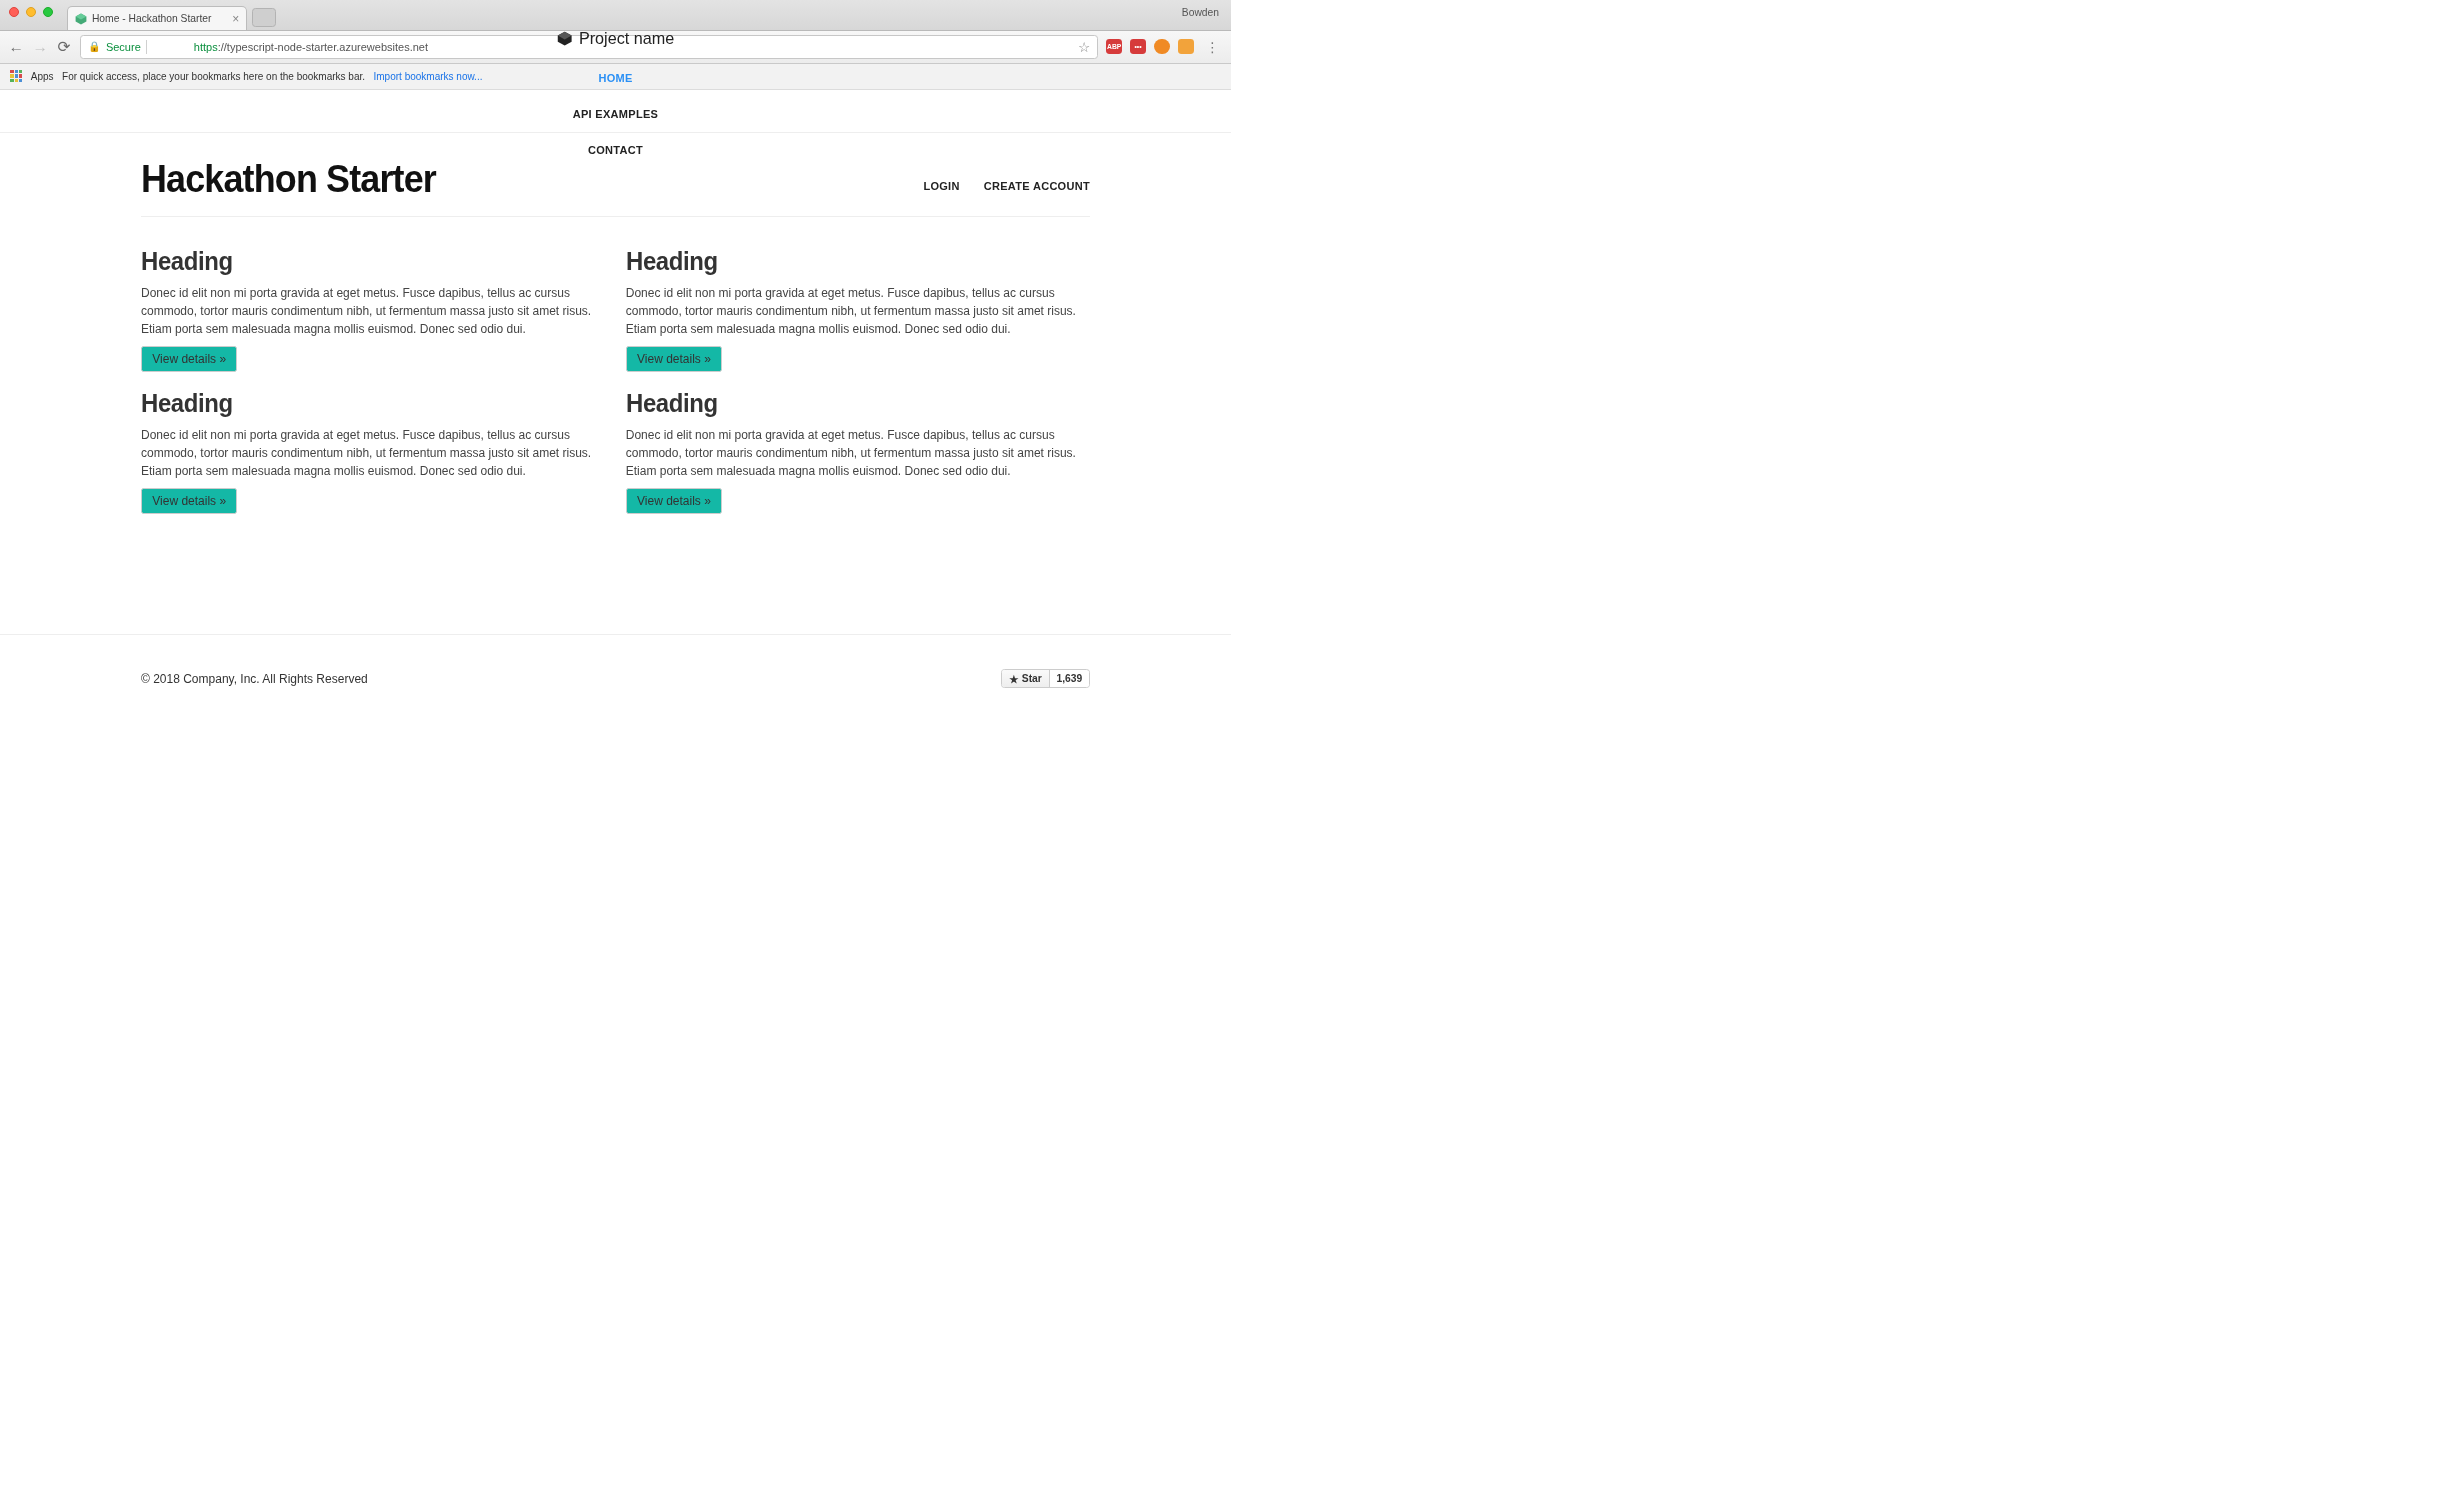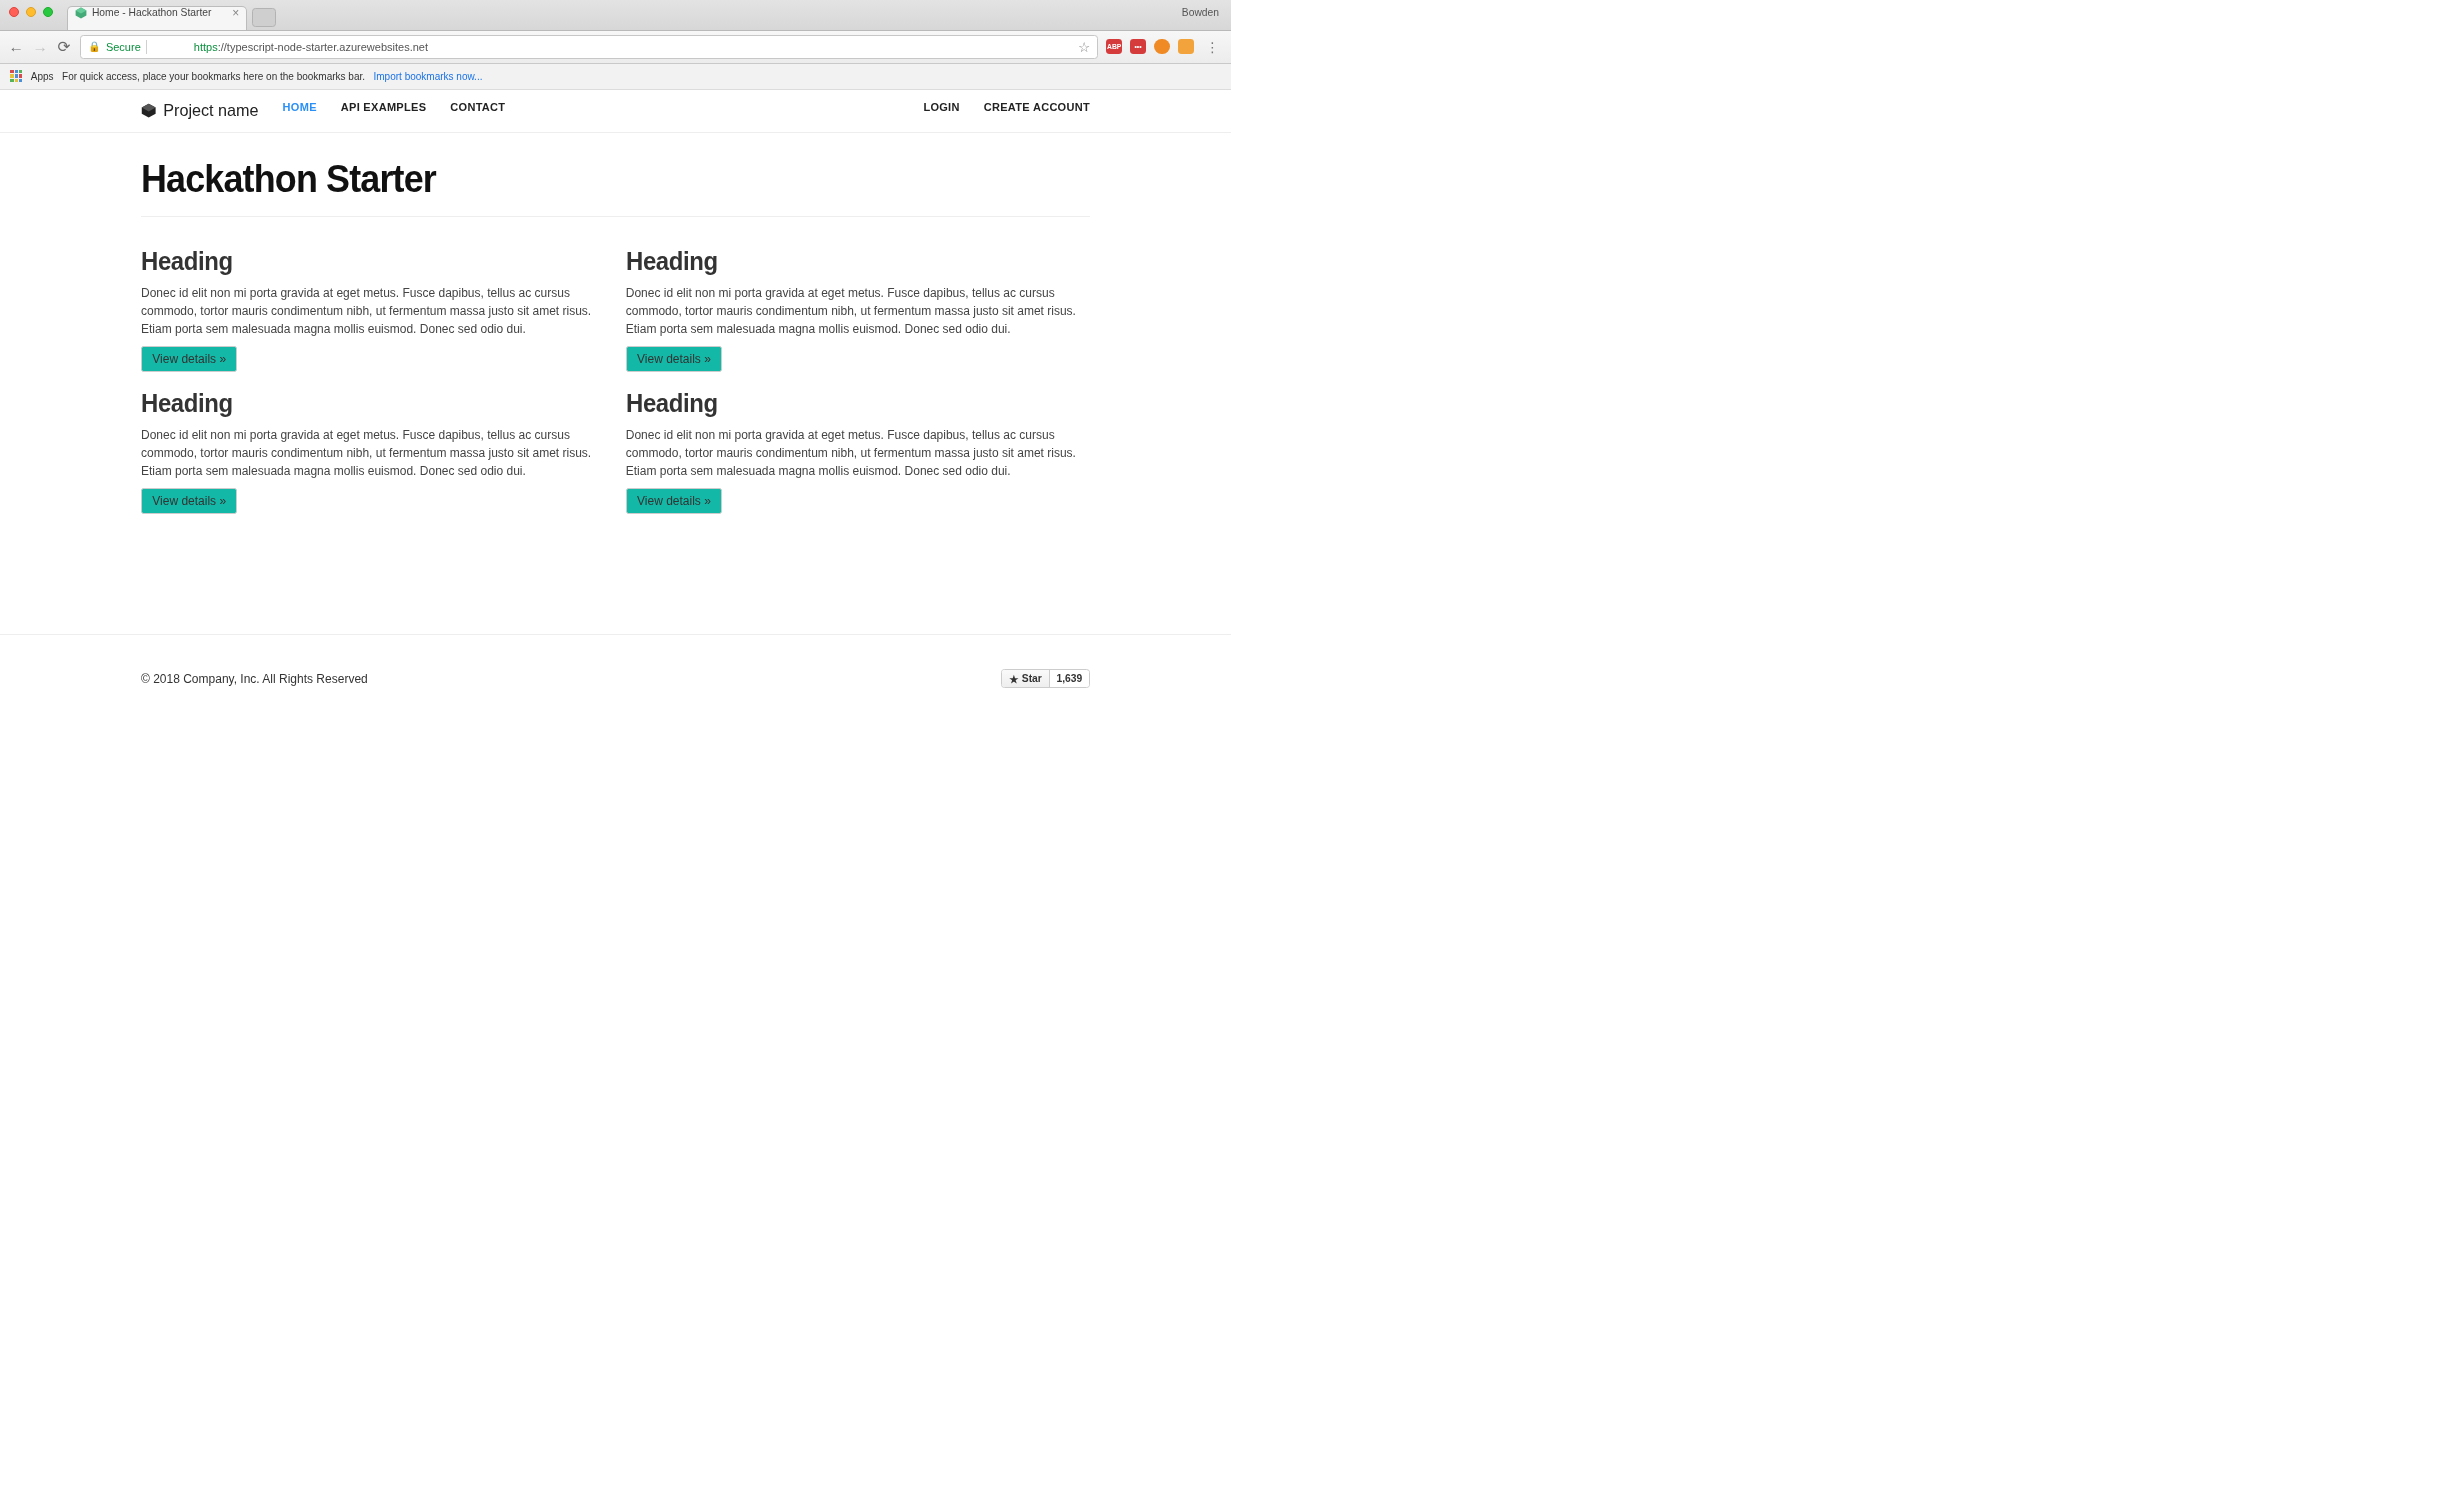--- a/index.html
+++ b/index.html
@@ -39,21 +39,21 @@
     height: 100%;
   }
   .tab {
     background: #f6f6f6;
     border: 0.9px solid #bcbcbc;
     border-bottom: none;
     border-radius: 5.1px 5.1px 0 0;
     height: 24px;
     width: 180px;
     display: flex;
-    align-items: flex-start;
+    align-items: center;
     padding: 0 6.8px;
     font-size: 10.3px;
     color: #444;
     gap: 5.1px;
     position: relative;
   }
   .tab .fav { width:12px; height:12px; }
   .tab .title { flex:1; white-space:nowrap; overflow:hidden; text-overflow:ellipsis; }
   .tab .close-x { color:#888; font-size:12px; line-height:1; }
   .new-tab {
@@ -126,21 +126,21 @@
   .bm-link { color:#1a73e8; cursor:pointer; }
 
   
   .page { background:#fff; }
   .site-nav {
     border-bottom:0.9px solid #eee;
     height:43px;
     display:flex; align-items:center;
   }
   .container { width:949px; margin:0 auto; }
-  .nav-inner { display:flex; width:949px; margin:0 auto; gap:24px; }
+  .nav-inner { display:flex; align-items:center; width:949px; margin:0 auto; gap:24px;flex-direction:column; }
   .brand { display:flex; align-items:center; gap:6.8px; font-size:16.2px; color:#222; }
   .brand-cube { width:15.4px; height:15.4px; }
   .nav-link { font-size:11px; font-weight:700; letter-spacing:0.3px; color:#222; }
   .nav-link.active { color:#2b90f5; }
   .nav-right { margin-left:auto; display:flex; gap:24px; }
 
   .hero { padding: 24px 0 15.4px; border-bottom:0.9px solid #eee; margin-bottom: 29px;}
   .hero h1 {
     font-family: "Helvetica Neue", Helvetica, Arial, sans-serif;
     font-weight:800; font-stretch:condensed;

